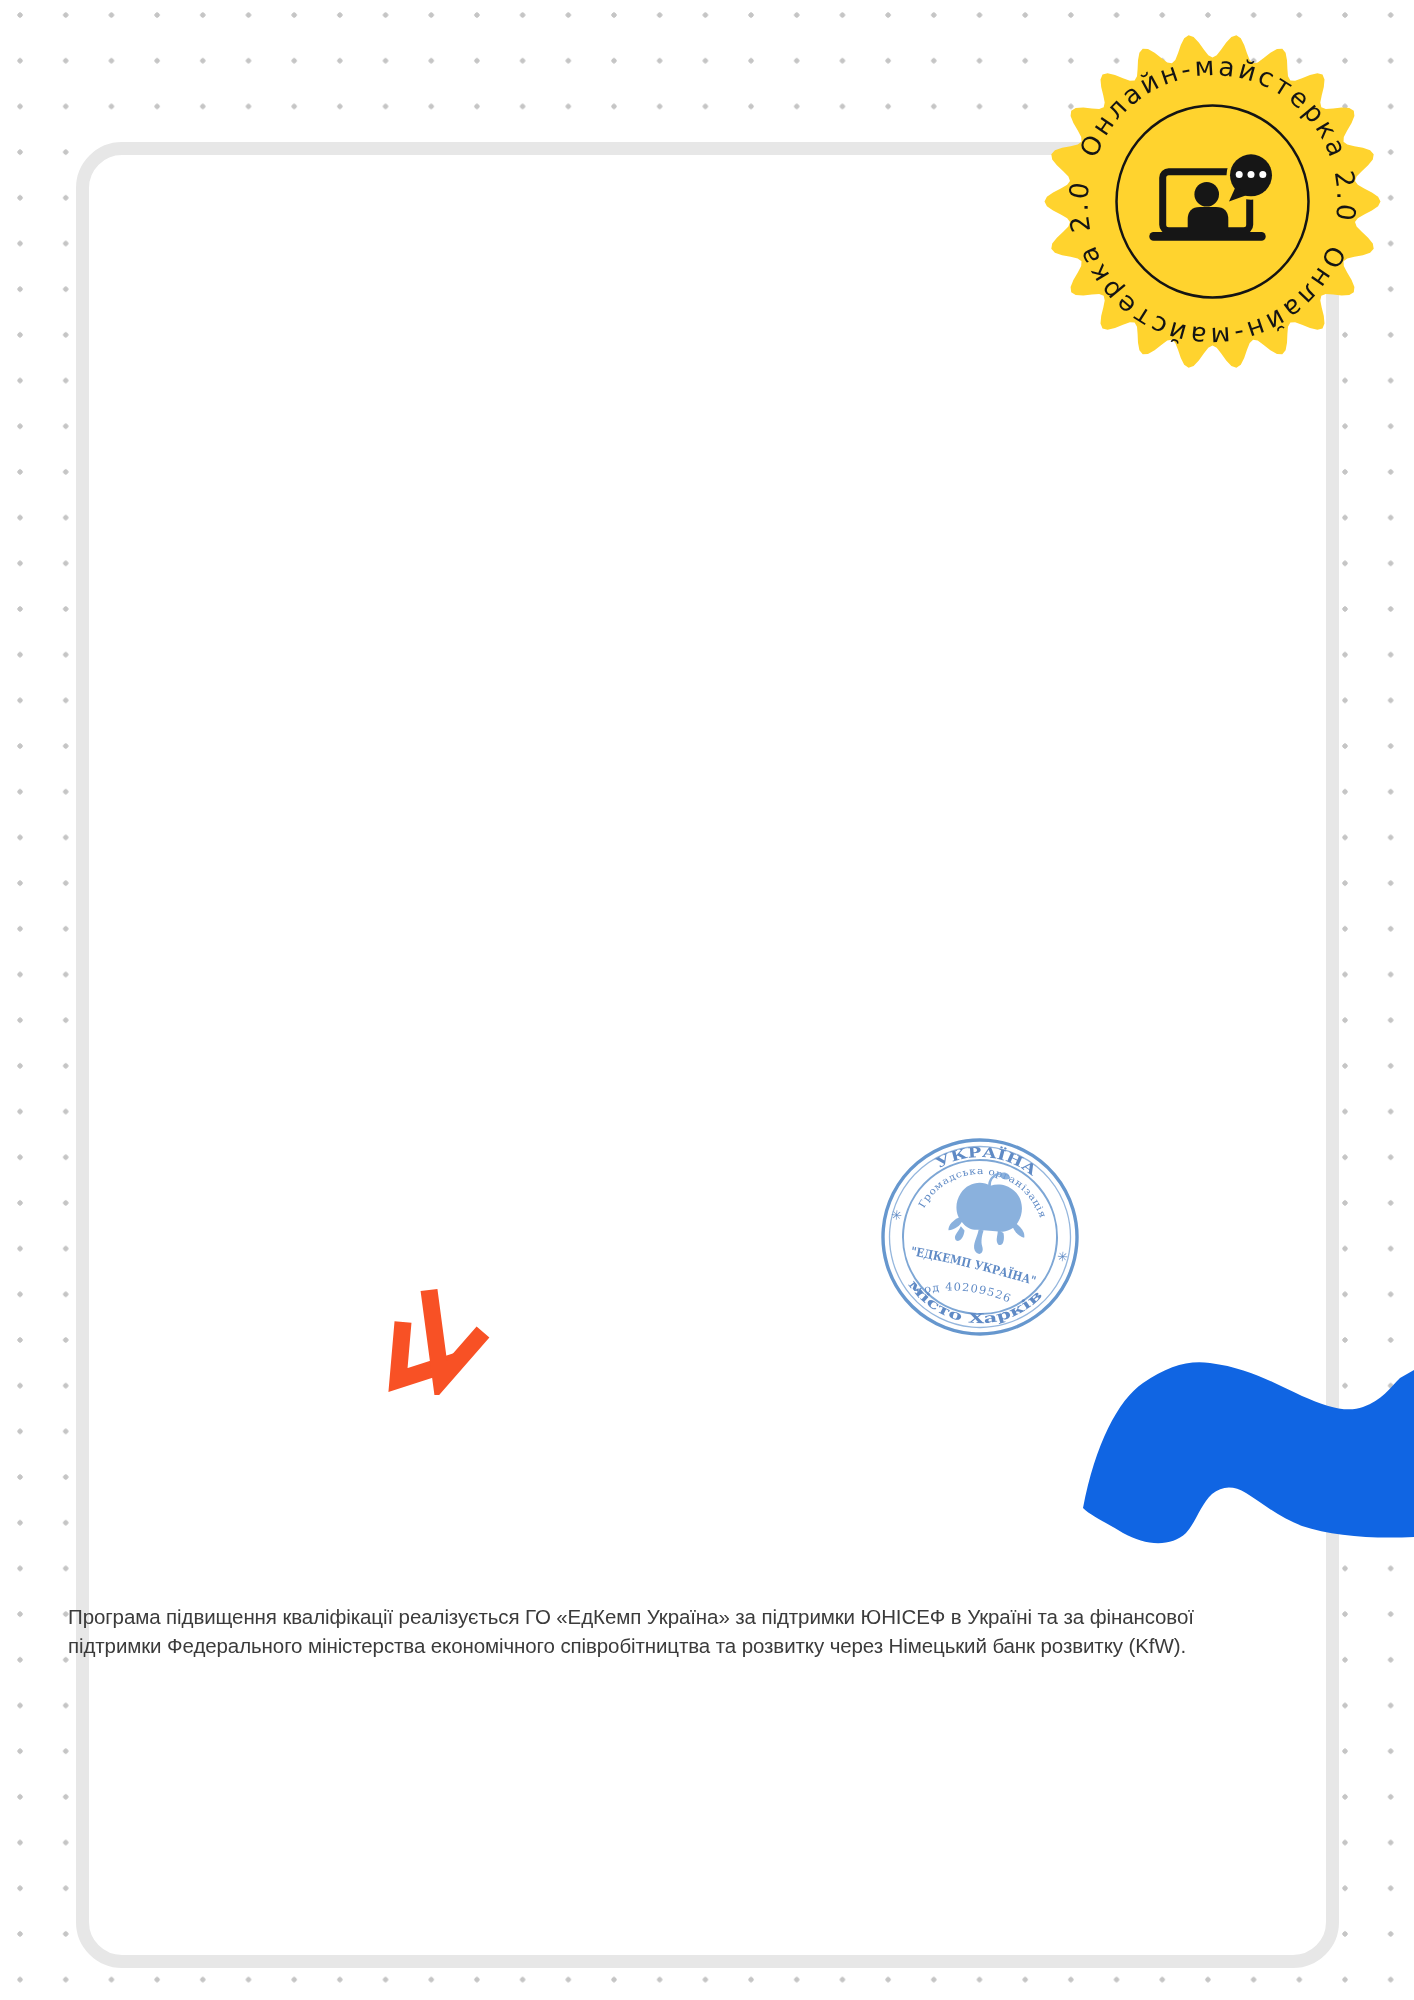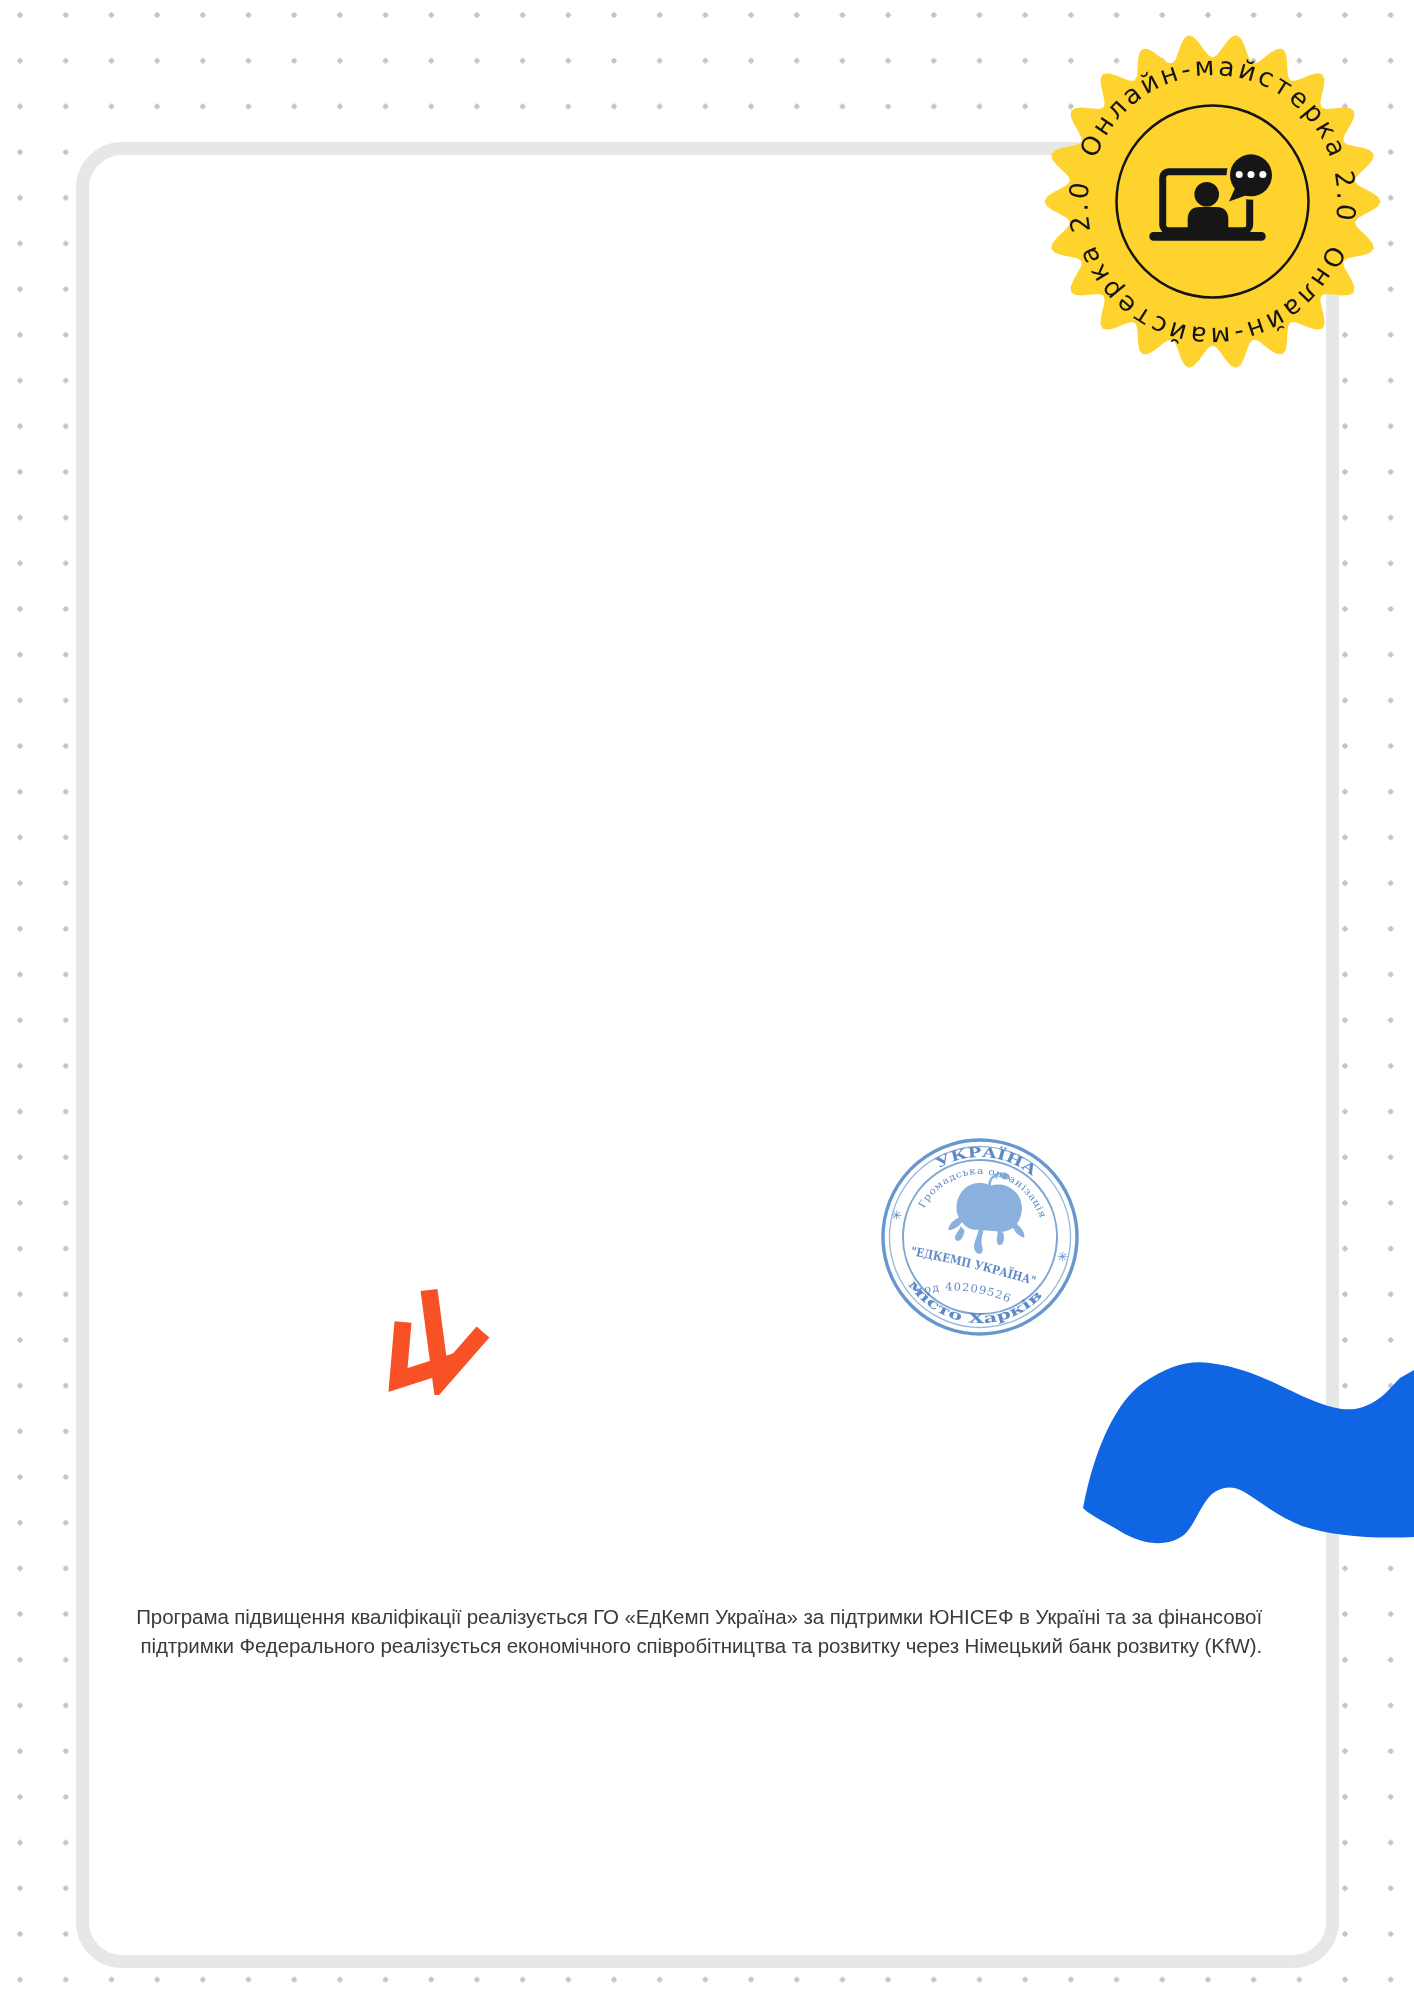--- a/index.html
+++ b/index.html
@@ -9,21 +9,21 @@
     background-image:radial-gradient(circle,#c5c5c5 2.4px,rgba(255,255,255,0) 2.9px);
     background-size:45.7px 45.7px;
     background-position:-2.8px -7.8px;
   }
   .abs{position:absolute;}
   .card{
     left:76px;top:142px;width:1263px;height:1826px;box-sizing:border-box;
     background:#ffffff;border:13px solid #e7e7e7;border-radius:46px;
   }
   .footer{
-    left:68px;top:1602px;width:1194px;text-align:right;color:#3b3b3b;
+    left:68px;top:1602px;width:1194px;text-align:left;color:#3b3b3b;
     font-size:20.5px;line-height:29px;letter-spacing:-0.1px;
   }
   .footer div{white-space:nowrap;}
   svg text{font-family:"DejaVu Serif",serif;}
   .ring-text{font-family:"DejaVu Sans",sans-serif;font-weight:500;font-size:26px;letter-spacing:3px;fill:#141414;}
 </style>
 </head>
 <body>
 
 <div class="abs card"></div>
@@ -119,14 +119,14 @@
       <path d="M196,157 L189,172.5 L207,166 Z" fill="#161616"></path>
       <circle cx="199.2" cy="145.6" r="3.5" fill="#ffffff"></circle>
       <circle cx="211" cy="145.6" r="3.5" fill="#ffffff"></circle>
       <circle cx="222.8" cy="145.6" r="3.5" fill="#ffffff"></circle>
     </g>
   </g>
 </svg>
 
 <div class="abs footer">
   <div>Програма підвищення кваліфікації реалізується ГО «ЕдКемп Україна» за підтримки ЮНІСЕФ в Україні та за фінансової</div>
-  <div>підтримки Федерального реалізується економічного співробітництва та розвитку через Німецький банк розвитку (KfW).</div>
+  <div>підтримки Федерального міністерства економічного співробітництва та розвитку через Німецький банк розвитку (KfW).</div>
 </div>
 
 </body></html>

